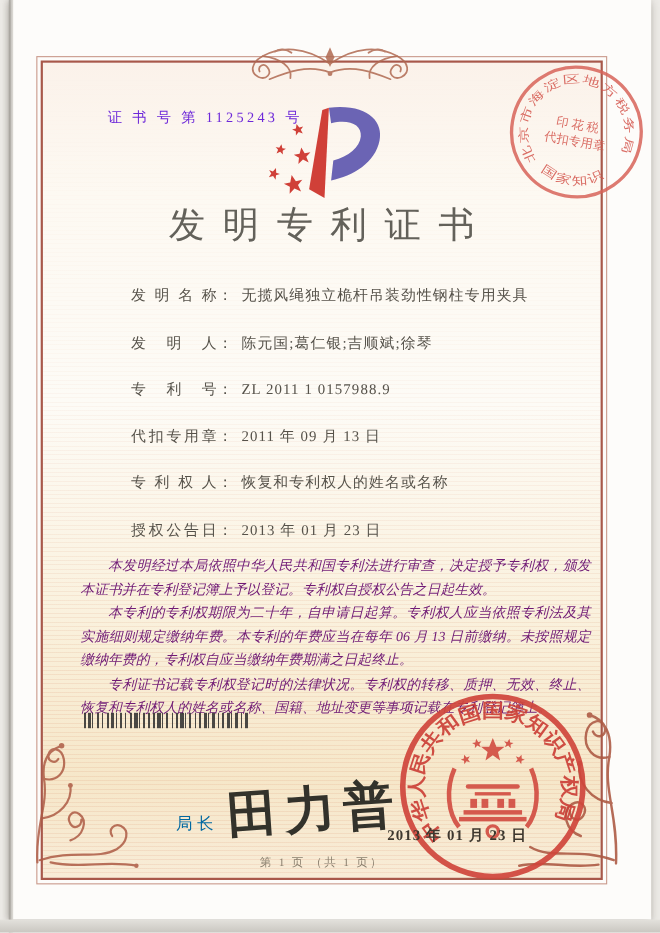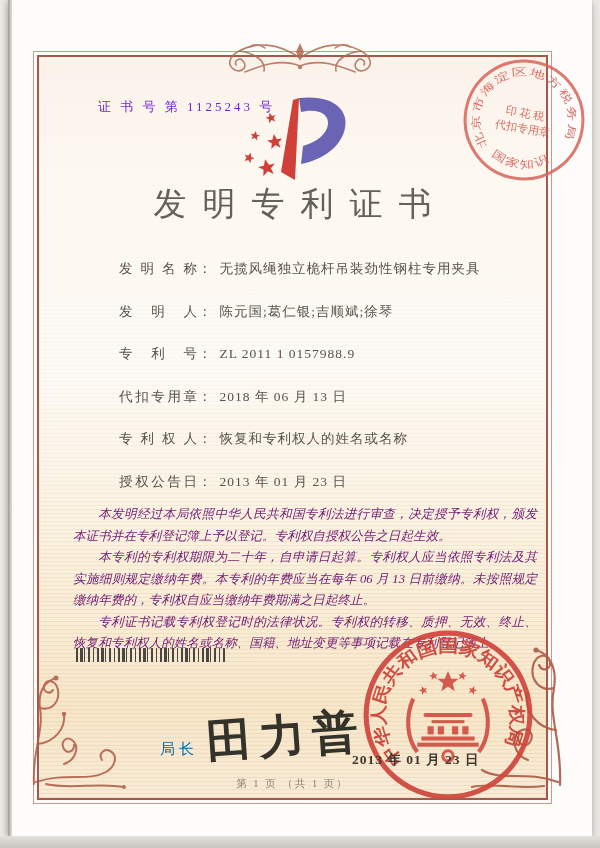--- a/index.html
+++ b/index.html
@@ -123,21 +123,21 @@
       <span class="field-value">陈元国;葛仁银;吉顺斌;徐琴</span>
     </div>
     <div class="field-row">
       <span class="field-label">专利号</span>
         <span class="field-colon">：</span>
       <span class="field-value">ZL 2011 1 0157988.9</span>
     </div>
     <div class="field-row">
       <span class="field-label">代扣专用章</span>
         <span class="field-colon">：</span>
-      <span class="field-value">2018 年 06 月 13 日</span>
+      <span class="field-value">2011 年 09 月 13 日</span>
     </div>
     <div class="field-row">
       <span class="field-label">专利权人</span>
         <span class="field-colon">：</span>
       <span class="field-value">恢复和专利权人的姓名或名称</span>
     </div>
     <div class="field-row">
       <span class="field-label">授权公告日</span>
         <span class="field-colon">：</span>
       <span class="field-value">2013 年 01 月 23 日</span>

